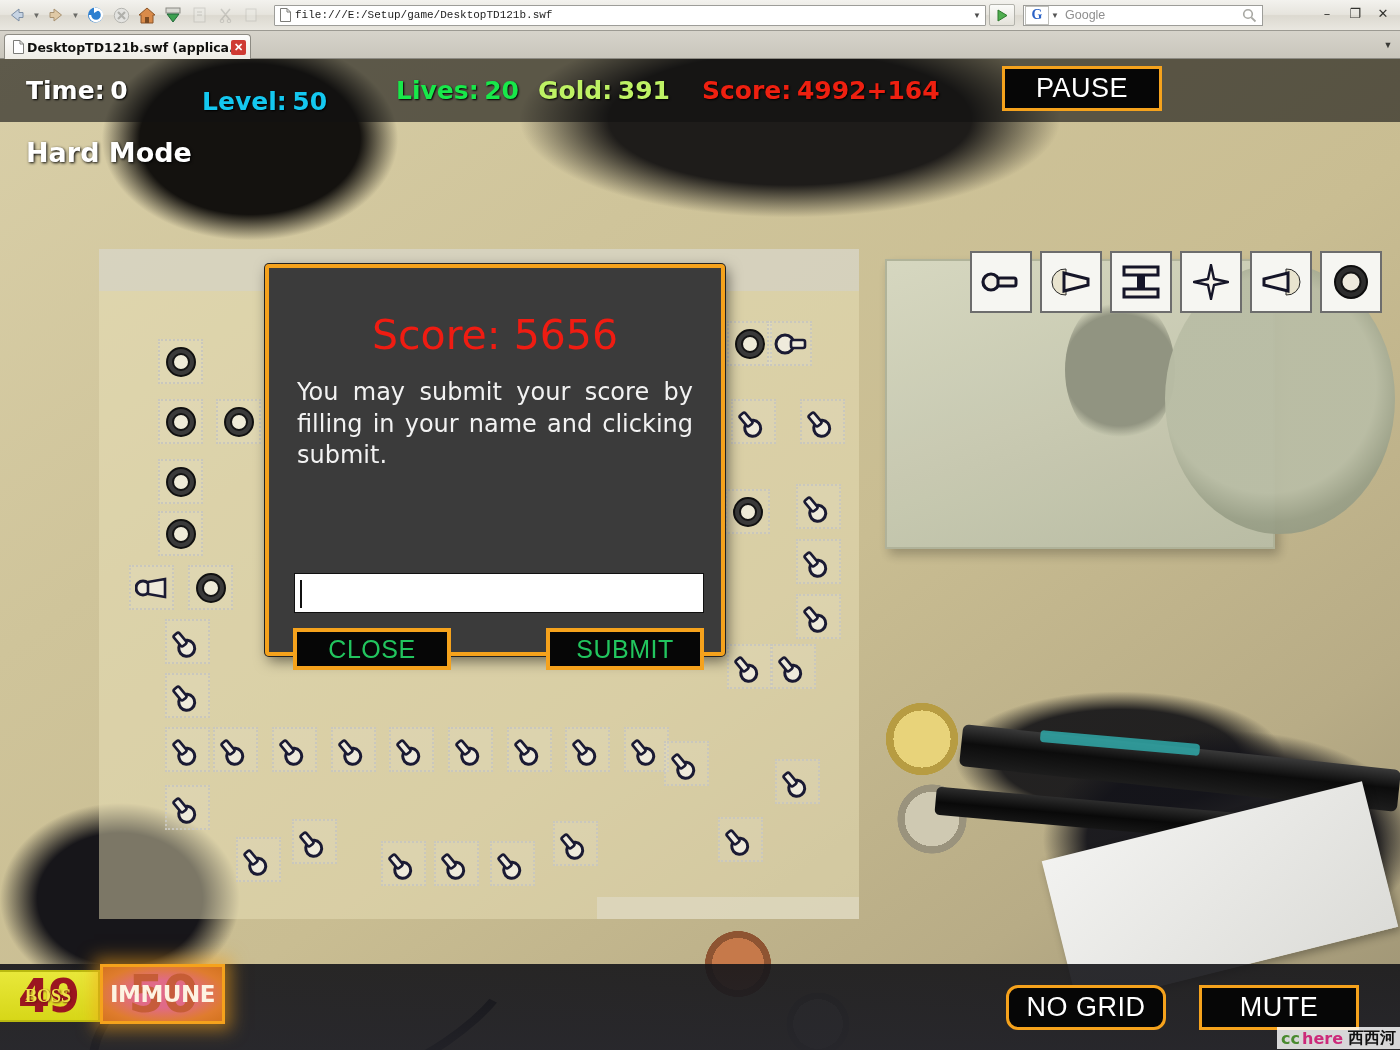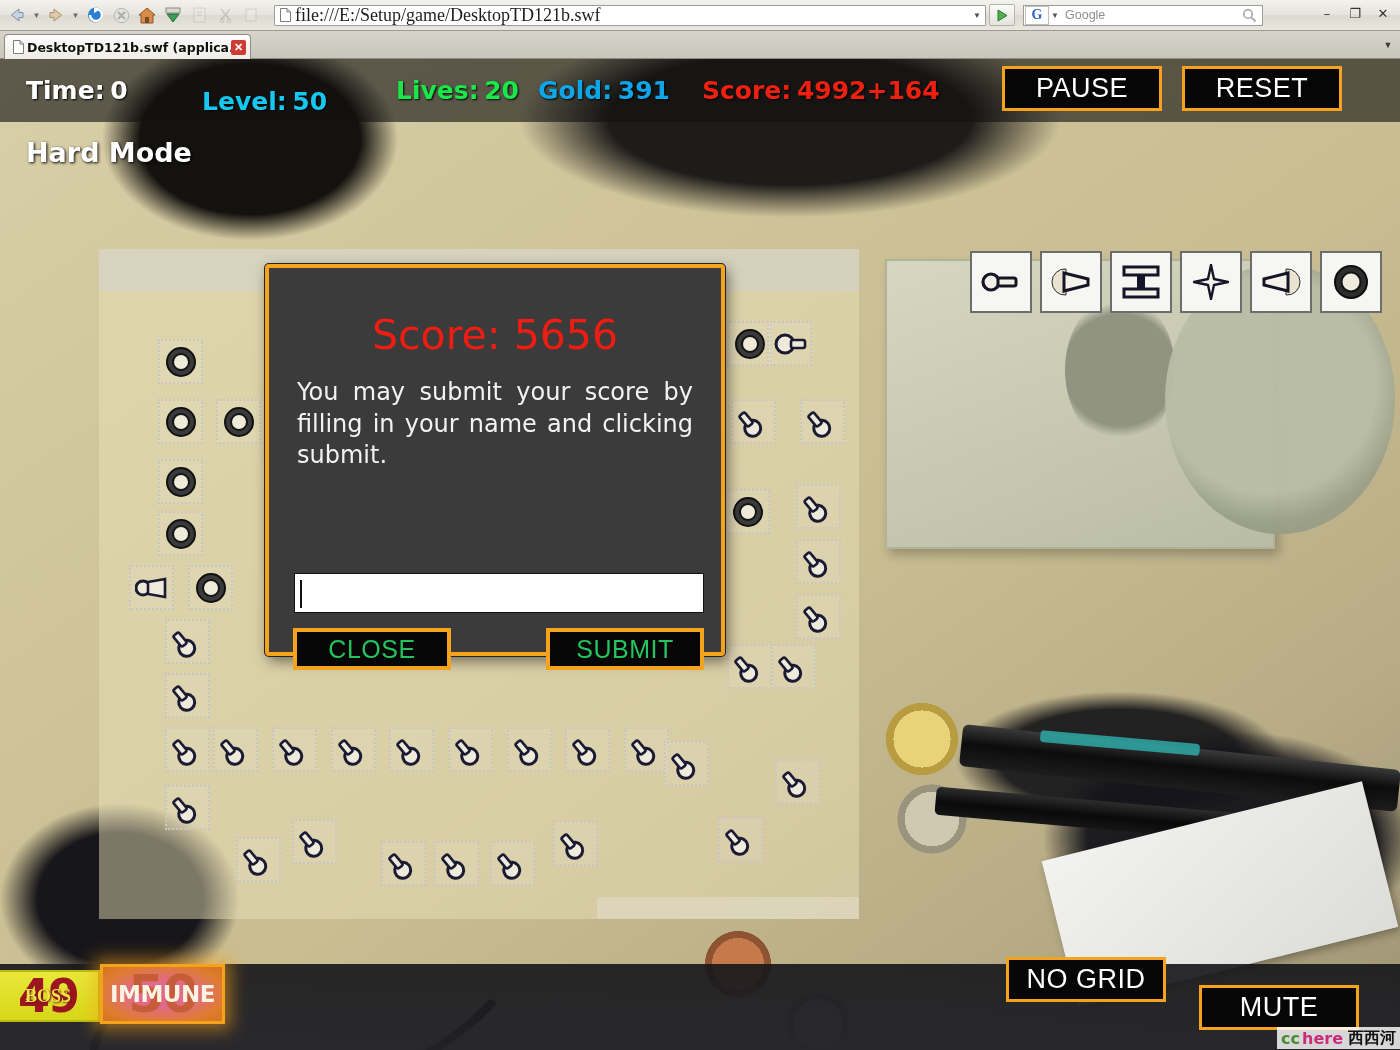--- a/index.html
+++ b/index.html
@@ -20,22 +20,22 @@
             position:relative; }
   .navbtn svg { display:block; }
   .navcaret { width:13px; height:24px; display:flex; align-items:center; justify-content:center;
               color:#6a6a66; font-size:8px; }
   #addr-wrap {
     flex:0 0 auto; width:712px; height:21px; margin-left:10px;
     background:#fff; border:1px solid #9d9d99; border-radius:1px;
     display:flex; align-items:center; position:relative;
   }
   #addr-icon { width:20px; height:19px; display:flex; align-items:center; justify-content:center; }
-  #addr-text { font-size:18px; color:#1d1d1d; flex:1; white-space:nowrap; overflow:hidden;
-               font-family:Liberation Serif, serif; }
+  #addr-text { font-size:11px; color:#1d1d1d; flex:1; white-space:nowrap; overflow:hidden;
+               font-family:Liberation Mono, monospace; }
   #addr-drop { width:16px; height:19px; display:flex; align-items:center; justify-content:center;
                color:#4d4d4d; font-size:8px; }
   #go-btn { width:26px; height:22px; margin-left:3px; display:flex; align-items:center;
             justify-content:center; border:1px solid #b3b3ac; border-radius:2px;
             background:linear-gradient(to bottom,#fbfbf9,#e4e2da); }
   #search-wrap {
     width:240px; height:21px; margin-left:8px; background:#fff;
     border:1px solid #9d9d99; display:flex; align-items:center;
   }
   #g-logo { width:24px; height:19px; display:flex; align-items:center; justify-content:center;
@@ -163,21 +163,21 @@
     background:rgba(18,18,18,.62);
     display:flex; align-items:center;padding-left:8px;
   }
   .stat { font-weight:bold; white-space:nowrap; font-family:"DejaVu Sans", sans-serif;
           text-shadow:1px 1px 2px #000; }
   .stat .lbl { font-size:25px; }
   .stat .val { font-size:25px; }
   #stat-time { position:absolute; left:26px; top:17px; color:#ffffff; }
   #stat-level{ position:absolute; left:202px; top:28px; color:#14c8f0; }
   #stat-lives{ position:absolute; left:396px; top:17px; color:#18e84a; }
-  #stat-gold { position:absolute; left:538px; top:17px; color:#0ea5e9; }
+  #stat-gold { position:absolute; left:538px; top:17px; color:#bef264; }
   #stat-score{ position:absolute; left:702px; top:17px; color:#ee2010; }
 
   .hudbtn {
     position:absolute; background:#060606; border:3px solid #f5a21c;
     color:#ffffff; font-size:27px; letter-spacing:.5px;
     display:flex; align-items:center; justify-content:center;
     font-family:"Liberation Sans", sans-serif;
   }
   #btn-pause { left:1002px; top:7px; width:160px; height:45px; }
   #btn-reset { left:1182px; top:7px; width:160px; height:45px; }
@@ -235,21 +235,21 @@
   }
   #immune-badge .num {
     position:absolute; inset:0; display:flex; align-items:center; justify-content:center;
     font-size:52px; font-weight:bold; color:#c25a2e; font-family:"DejaVu Sans", sans-serif;
     letter-spacing:-2px; opacity:.85;
   }
   #immune-badge .lab {
     position:relative; font-size:23px; font-weight:bold; color:#fdf3e2;
     font-family:"DejaVu Sans", sans-serif; letter-spacing:-.5px;
   }
-  #btn-nogrid { left:1006px; top:898px; width:160px; height:45px; }
+  #btn-nogrid { left:1006px; top:926px; width:160px; height:45px;border-radius:12px; }
   #btn-mute   { left:1182px; top:926px; width:160px; height:45px;margin-left:17px; }
 
   #bottombar {
     position:absolute; left:0; top:905px; width:1400px; height:86px;
     background:linear-gradient(to bottom, rgba(22,22,26,.9), rgba(34,34,40,.96));
   }
 
   #watermark {
     position:absolute; right:0; bottom:1px; height:22px;
     display:flex; align-items:center; font-size:16px; font-weight:bold;
@@ -761,21 +761,20 @@
     </div>
     <div class="stat" id="stat-gold">
       <span class="lbl">Gold:</span>
       <span class="val">391</span>
     </div>
     <div class="stat" id="stat-score">
       <span class="lbl">Score:</span>
       <span class="val">4992+164</span>
     </div>
     <div class="hudbtn" id="btn-pause">PAUSE</div>
-    <div class="hudbtn" id="btn-reset">RESET</div>
   </div>
 
   <div id="hard-mode">Hard Mode</div>
 
   <div id="bottombar"></div>
 
   <div id="boss-badge">
     <div class="num">49</div>
     <div class="lab">BOSS</div>
   </div>

